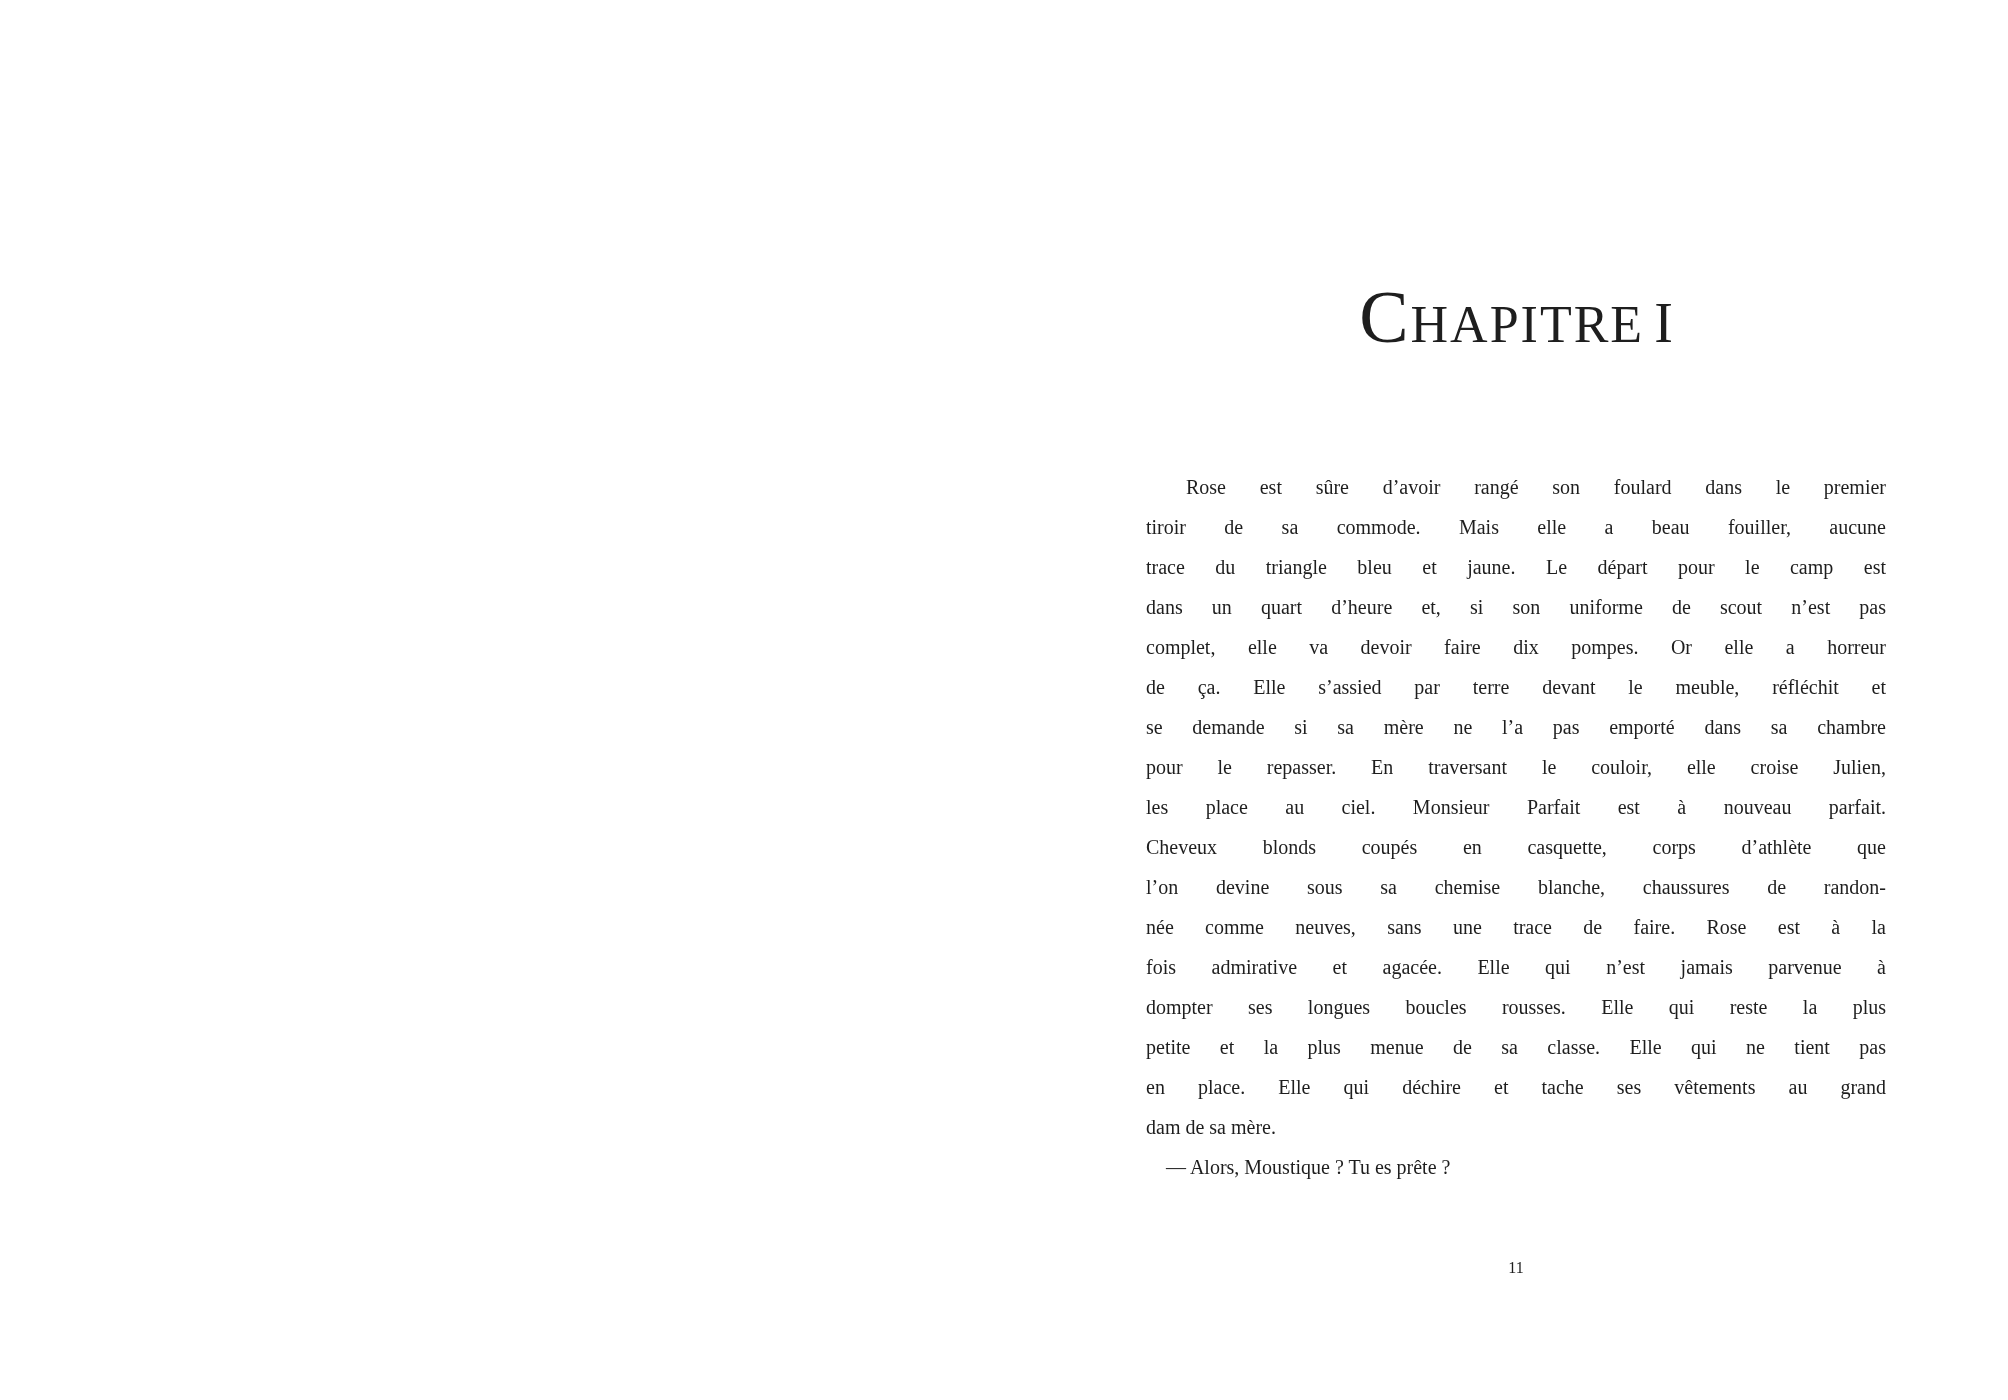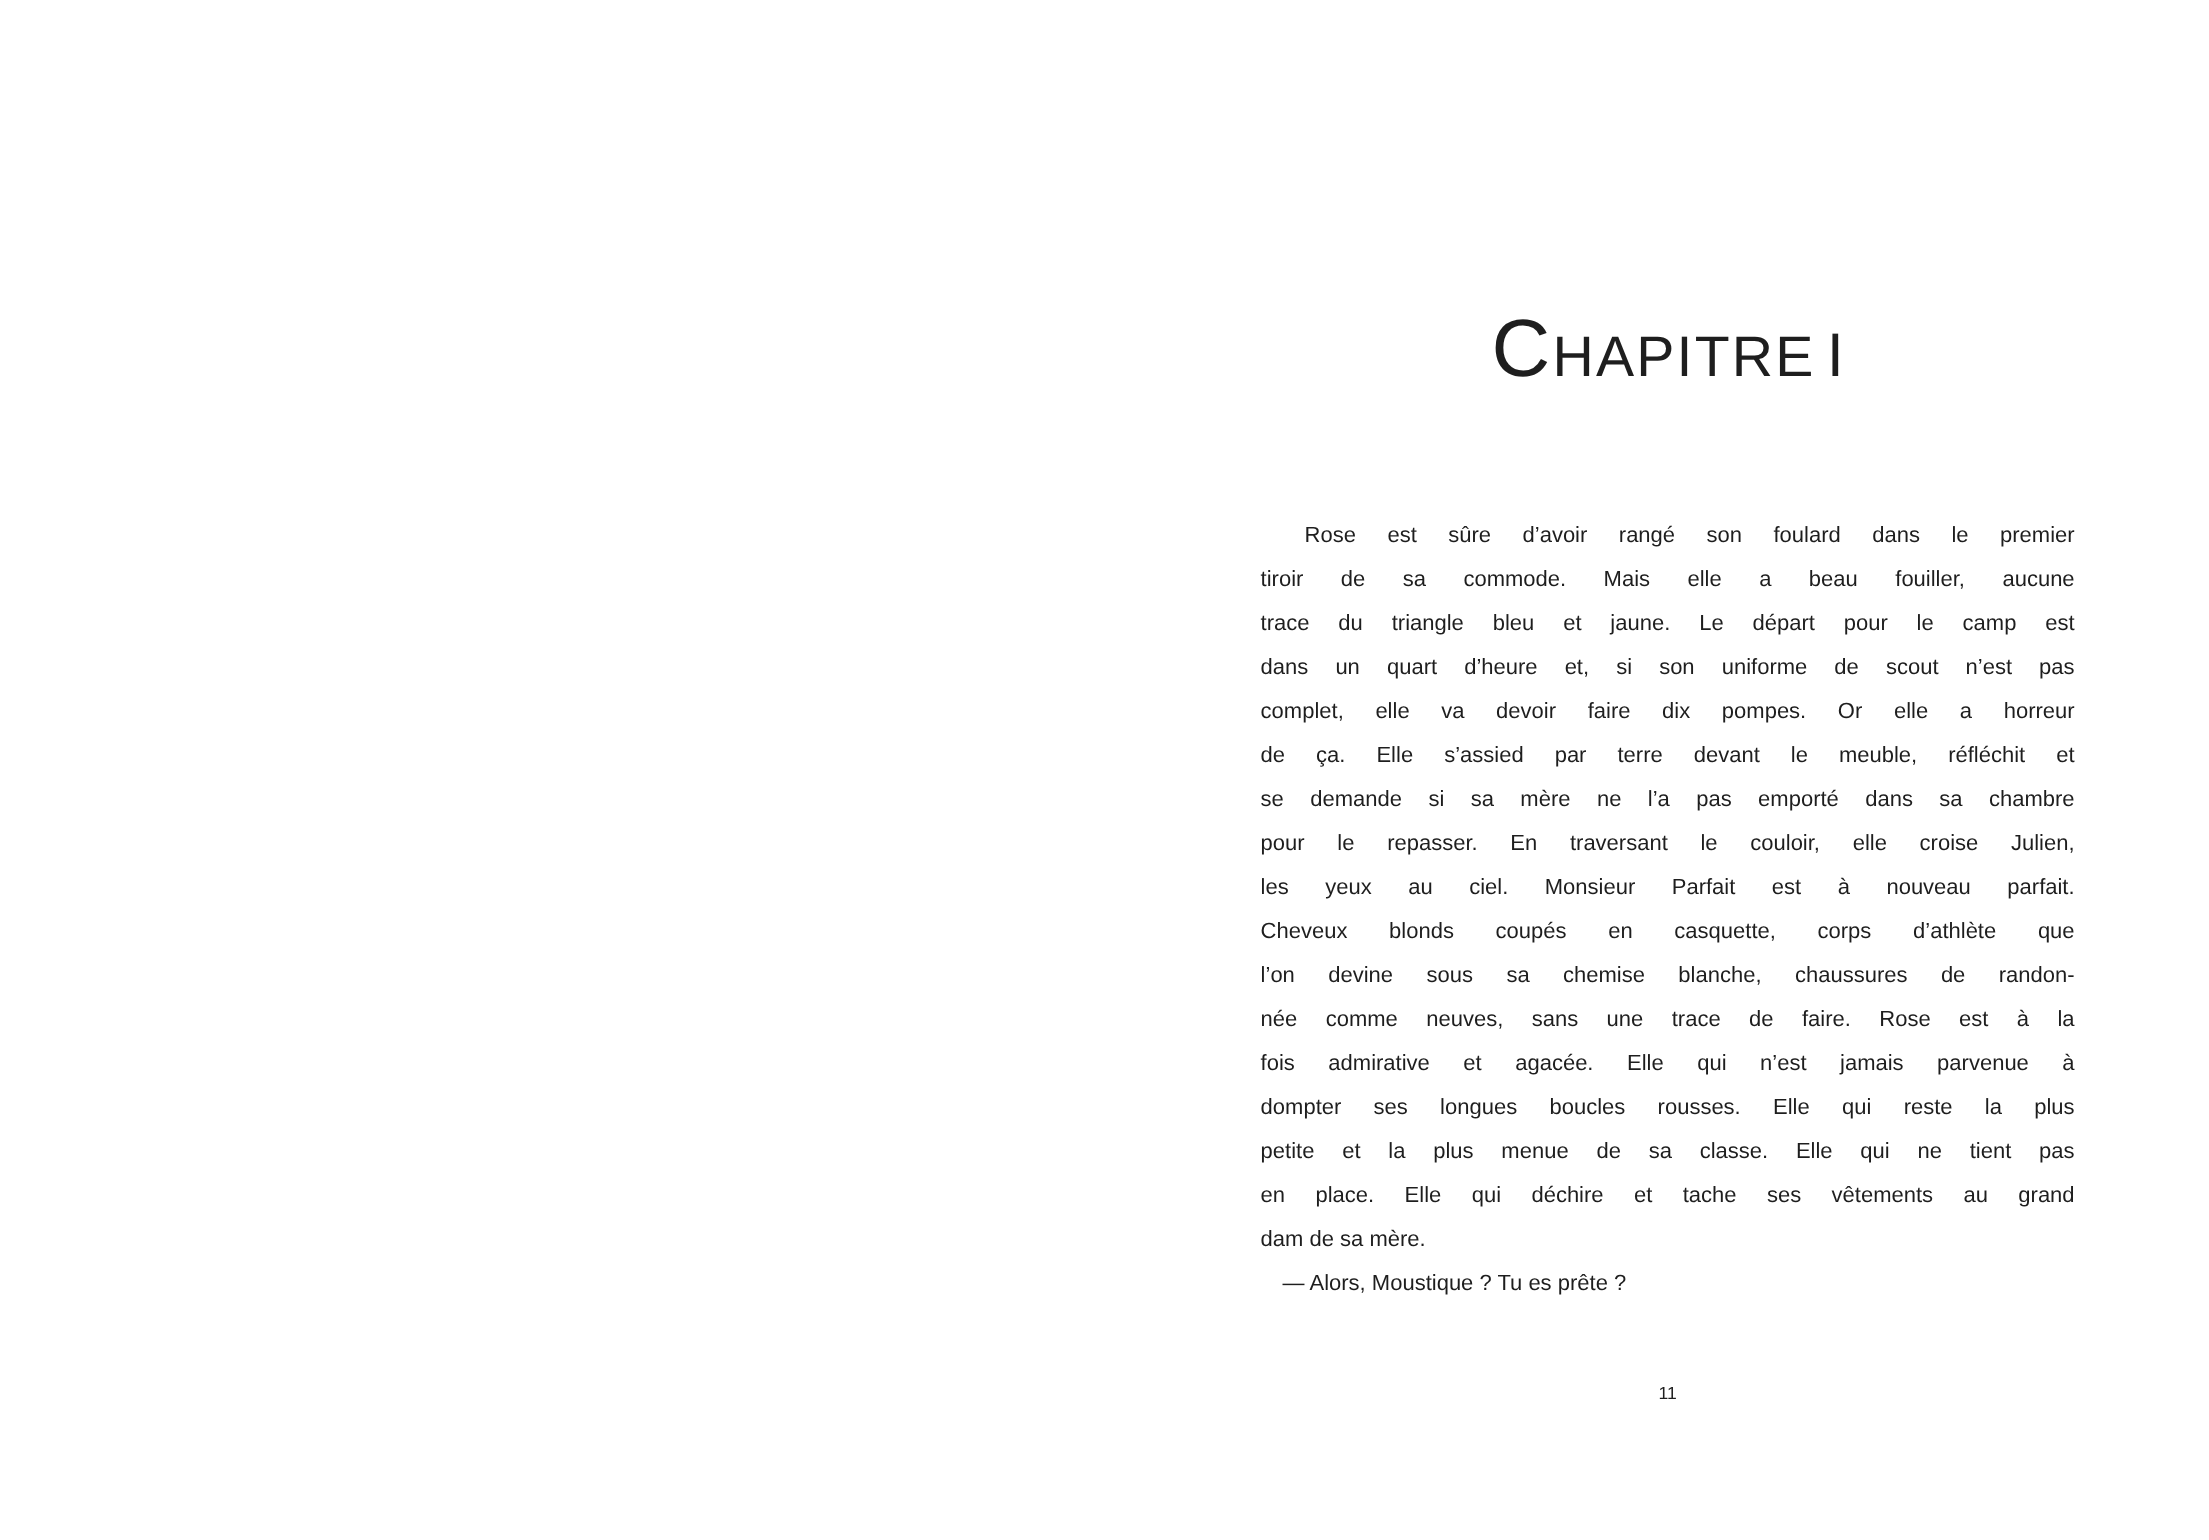--- a/index.html
+++ b/index.html
@@ -6,21 +6,21 @@
     margin: 0;
     padding: 0;
     background: #ffffff;
   }
   .canvas {
     position: relative;
     width: 2008px;
     height: 1400px;
     background: #ffffff;
     overflow: hidden;
-    font-family: Liberation Sans, sans-serif;
+    font-family: Liberation Serif, serif;
     color: #1e1e1e;
   }
   .chapter-title {
     position: absolute;
     left: 1146px;
     top: 280px;
     width: 740px;
     margin: 0;
     text-align: center;
     font-weight: normal;
@@ -77,21 +77,21 @@
 
   <div class="body-text">
     <div class="line j indent">Rose est sûre d’avoir rangé son foulard dans le premier</div>
     <div class="line j">tiroir de sa commode. Mais elle a beau fouiller, aucune</div>
     <div class="line j">trace du triangle bleu et jaune. Le départ pour le camp est</div>
     <div class="line j">dans un quart d’heure et, si son uniforme de scout n’est pas</div>
     <div class="line j">complet, elle va devoir faire dix pompes. Or elle a horreur</div>
     <div class="line j">de ça. Elle s’assied par terre devant le meuble, réfléchit et</div>
     <div class="line j">se demande si sa mère ne l’a pas emporté dans sa chambre</div>
     <div class="line j">pour le repasser. En traversant le couloir, elle croise Julien,</div>
-    <div class="line j">les yeux au ciel. Monsieur Parfait est à nouveau parfait.</div>
+    <div class="line j">les place au ciel. Monsieur Parfait est à nouveau parfait.</div>
     <div class="line j">Cheveux blonds coupés en casquette, corps d’athlète que</div>
     <div class="line j">l’on devine sous sa chemise blanche, chaussures de randon-</div>
     <div class="line j">née comme neuves, sans une trace de faire. Rose est à la</div>
     <div class="line j">fois admirative et agacée. Elle qui n’est jamais parvenue à</div>
     <div class="line j">dompter ses longues boucles rousses. Elle qui reste la plus</div>
     <div class="line j">petite et la plus menue de sa classe. Elle qui ne tient pas</div>
     <div class="line j">en place. Elle qui déchire et tache ses vêtements au grand</div>
     <div class="line">dam de sa mère.</div>
     <div class="line dialogue">— Alors, Moustique ? Tu es prête ?</div>
   </div>

